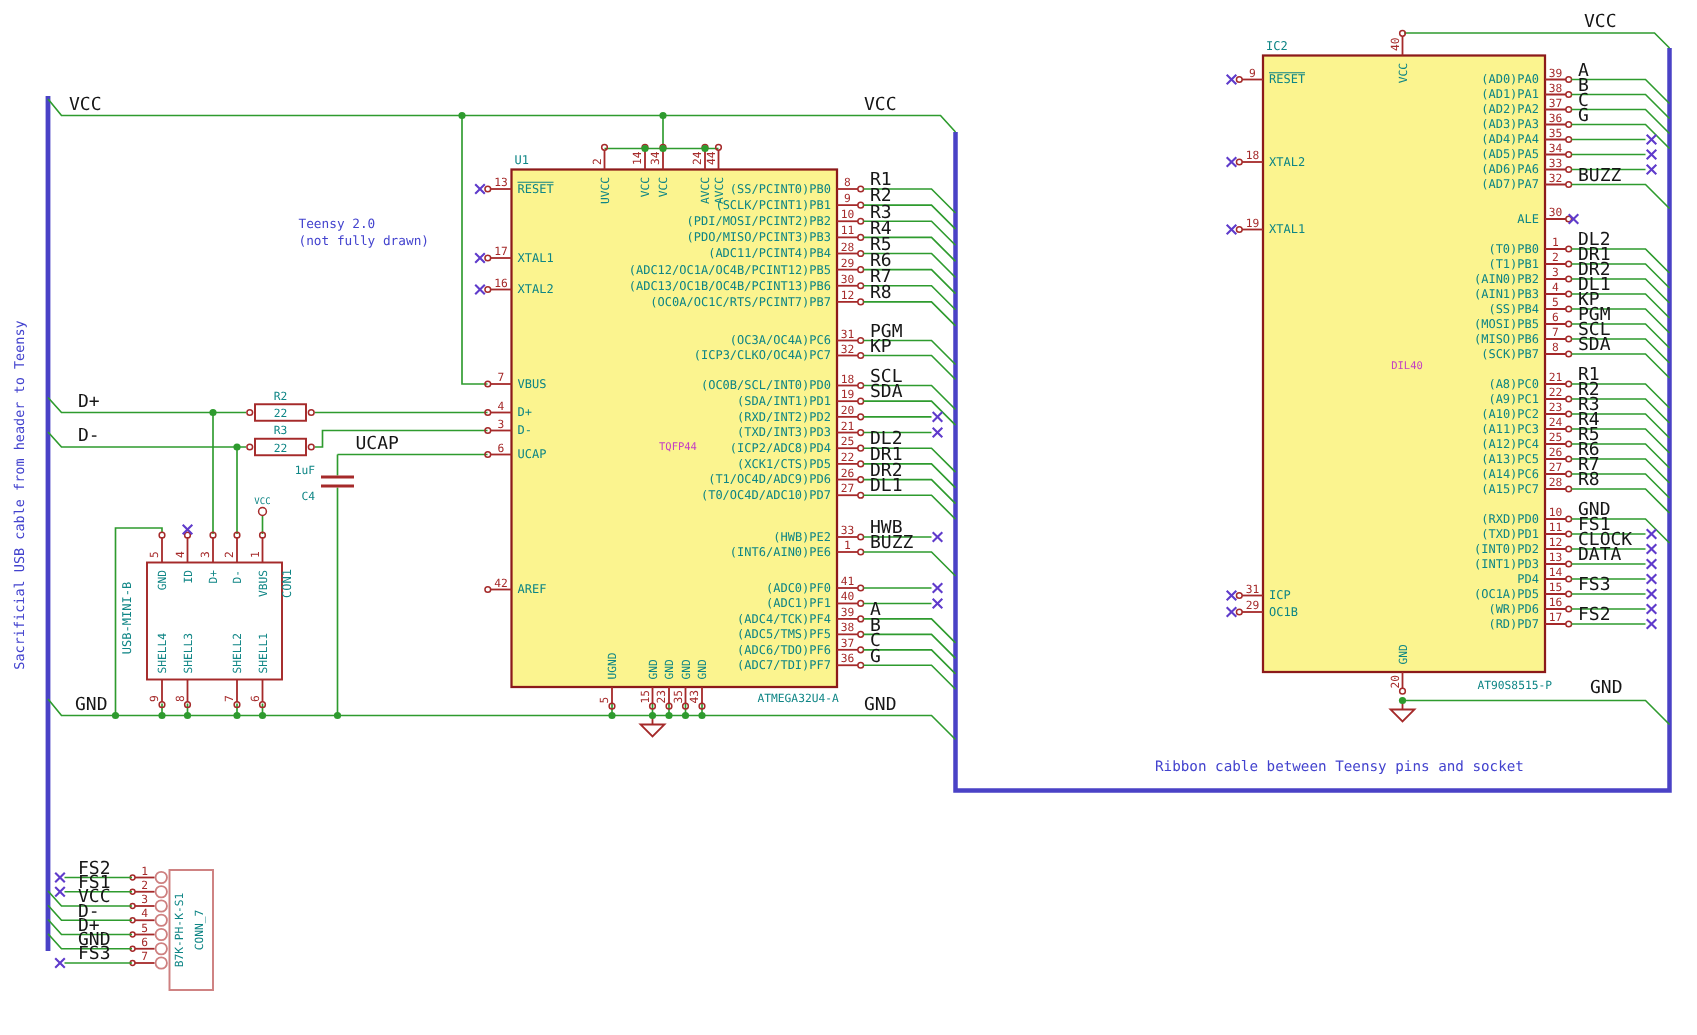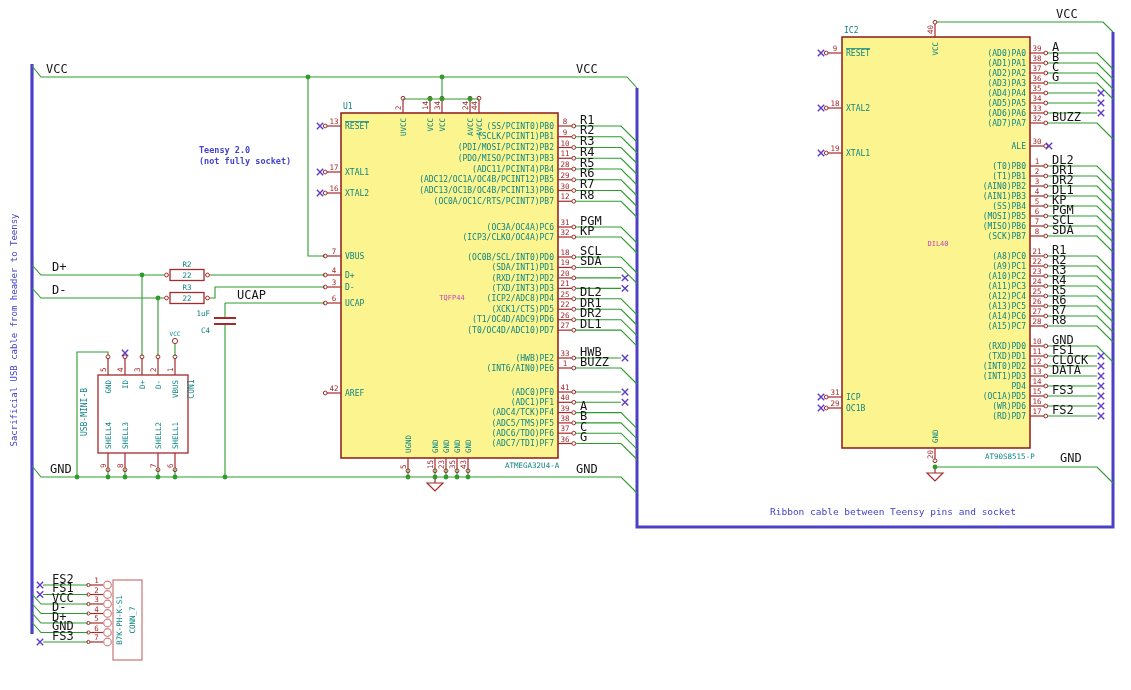--- a/index.html
+++ b/index.html
@@ -671,19 +671,19 @@
       <circle cx="158" cy="477" r="2.4" fill="#2e9b2e"></circle>
       <circle cx="175" cy="477" r="2.4" fill="#2e9b2e"></circle>
       <circle cx="225" cy="477" r="2.4" fill="#2e9b2e"></circle>
       <circle cx="408" cy="477" r="2.4" fill="#2e9b2e"></circle>
       <circle cx="435" cy="477" r="2.4" fill="#2e9b2e"></circle>
       <circle cx="446" cy="477" r="2.4" fill="#2e9b2e"></circle>
       <circle cx="457" cy="477" r="2.4" fill="#2e9b2e"></circle>
       <circle cx="468" cy="477" r="2.4" fill="#2e9b2e"></circle>
       <circle cx="935" cy="467" r="2.4" fill="#2e9b2e"></circle>
     </svg>
-  <div class="note" style="left:199px;top:145px;font-weight:bold;">
+  <div class="note" style="left:199px;top:145px;">
     <div>Teensy 2.0</div>
-    <div>(not fully socket)</div>
+    <div>(not fully drawn)</div>
   </div>
   <div class="note" style="left:593px;top:506px;width:600px;text-align:center;font-size:9.5px;">Ribbon cable between Teensy pins and socket</div>
   <div class="vnote">Sacrificial USB cable from header to Teensy</div>
 </div>
 
 </body></html>

